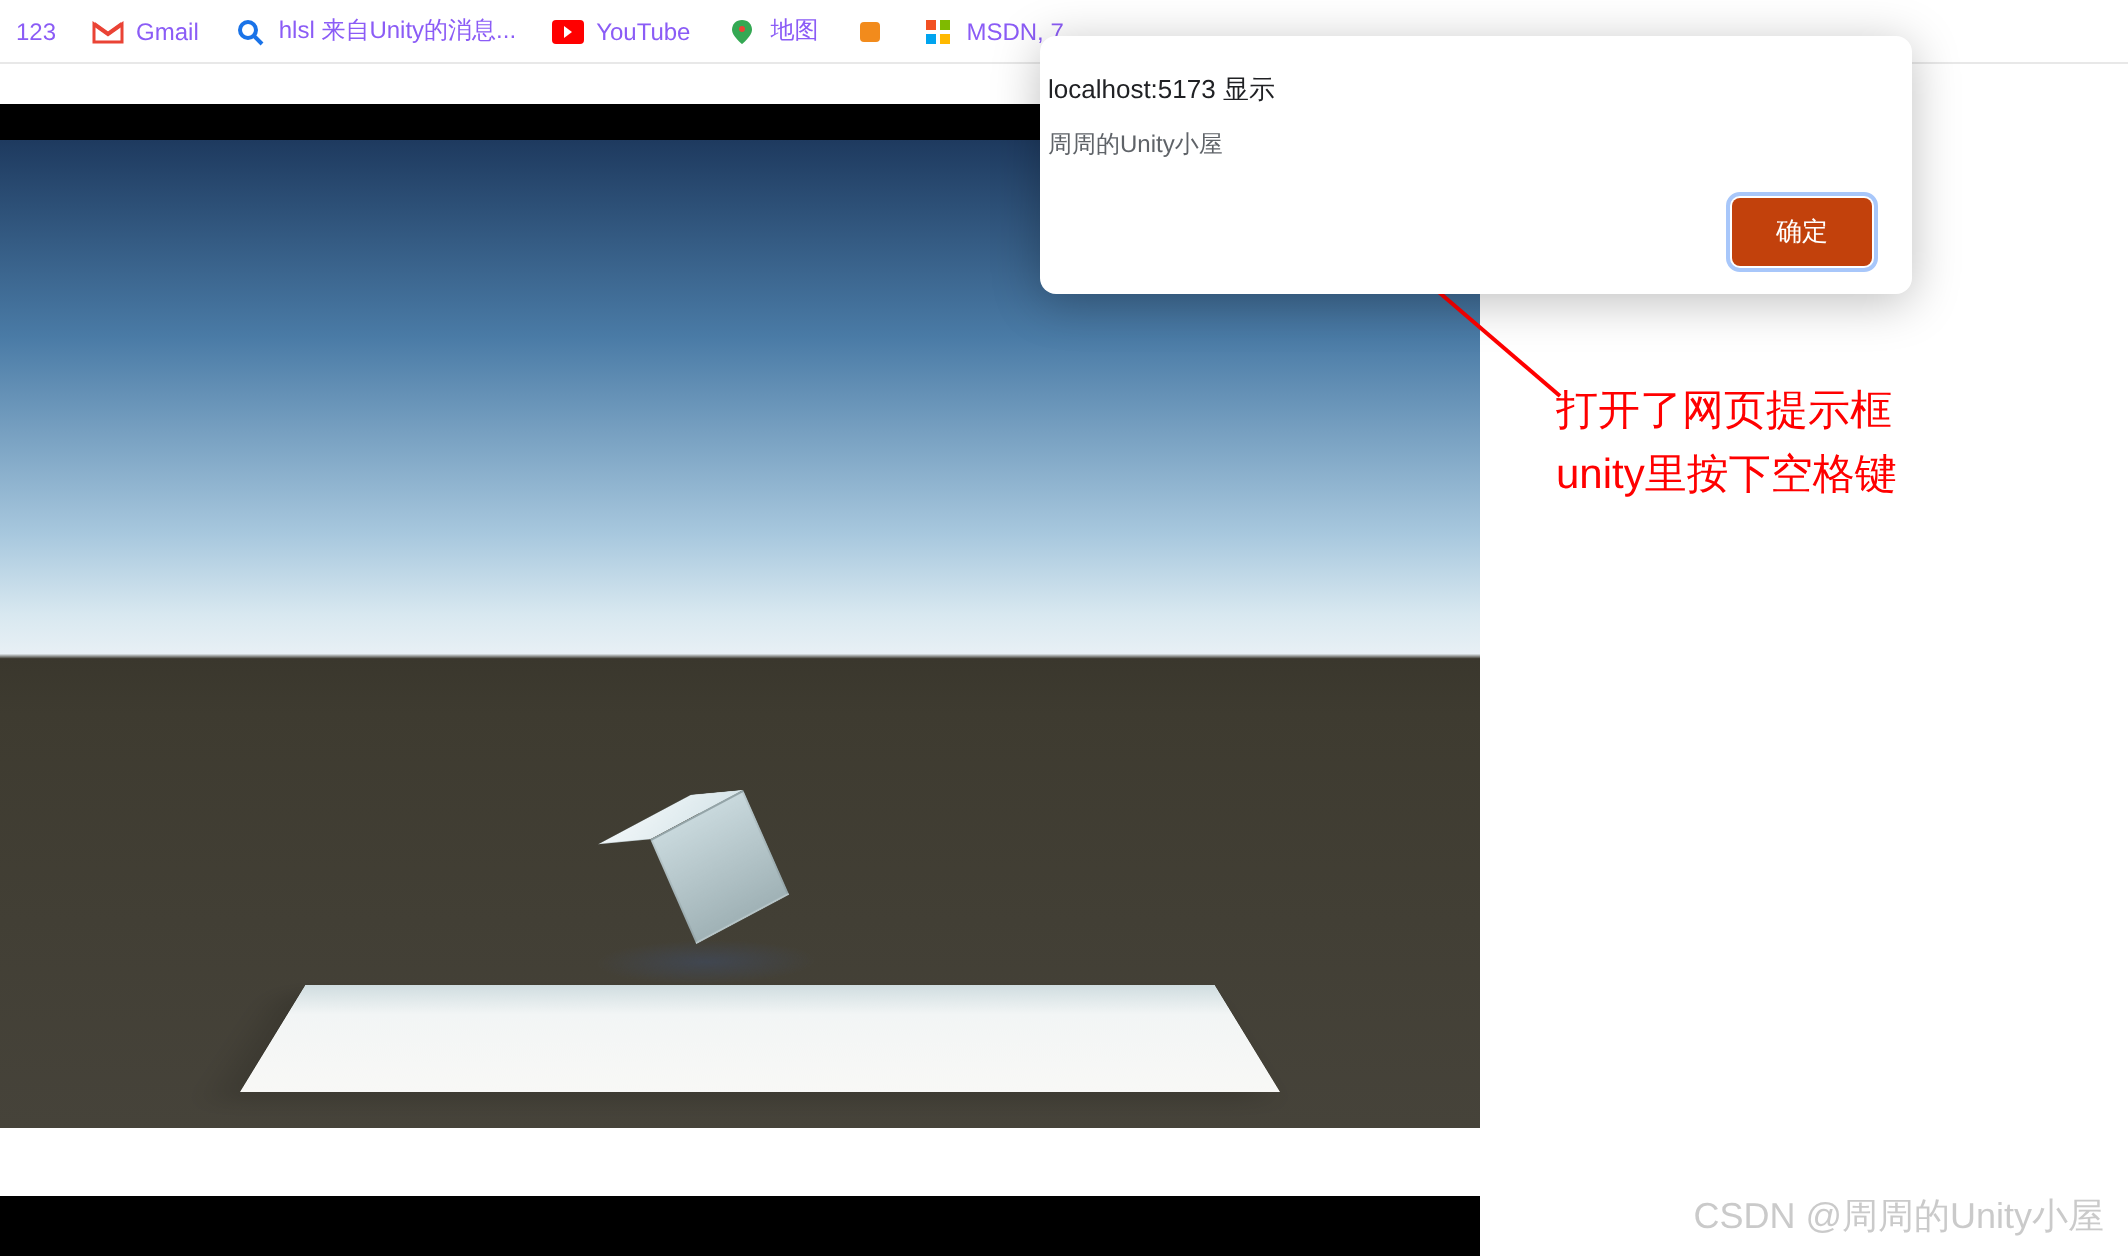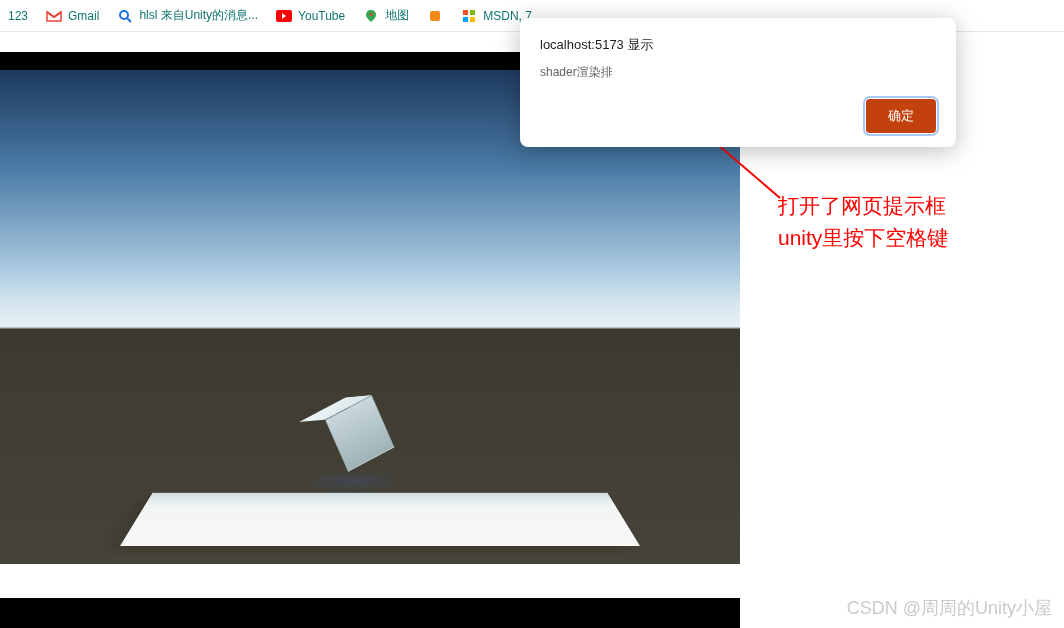--- a/index.html
+++ b/index.html
@@ -13,21 +13,21 @@
     }
     
     
     .bookmarks-bar {
       height: 32px;
       background: #fff;
       display: flex;
       align-items: center;
       padding: 0 8px;
       font-size: 12px;
-      color: #0f766e;
+      color: #8b5cf6;
       gap: 18px;
       border-bottom: 1px solid #e8e8e8;
       position: relative;
       z-index: 2;
     }
     .bookmark-item {
       display: flex;
       align-items: center;
       gap: 6px;
       white-space: nowrap;
@@ -140,21 +140,21 @@
     
     
     .alert-dialog {
       position: absolute;
       left: 520px;
       top: 18px;
       width: 436px;
       background: #fff;
       border-radius: 8px;
       box-shadow: 0 4px 24px rgba(0,0,0,0.25);
-      padding: 18px 20px 14px 20px;
+      padding: 18px 20px 14px 4px;
       z-index: 10;
     }
     .alert-title {
       font-size: 13px;
       color: #202124;
       margin-bottom: 10px;
     }
     .alert-message {
       font-size: 12px;
       color: #5f6368;
@@ -306,21 +306,21 @@
       <div class="cube-face cube-front"></div>
       <div class="cube-face cube-right"></div>
     </div>
   </div>
 </div>
 
 <div class="black-strip-bottom"></div>
 
 <div class="alert-dialog">
   <div class="alert-title">localhost:5173 显示</div>
-  <div class="alert-message">shader渲染排</div>
+  <div class="alert-message">周周的Unity小屋</div>
   <div class="alert-buttons">
     <button class="alert-ok">确定</button>
   </div>
 </div>
 
 <svg class="arrow-svg" width="180" height="160">
   <defs>
     <marker id="arrowhead" markerWidth="10" markerHeight="8" refX="2" refY="4" orient="auto">
       <polygon points="0 0, 10 4, 0 8" fill="#ff0000"></polygon>
     </marker>

